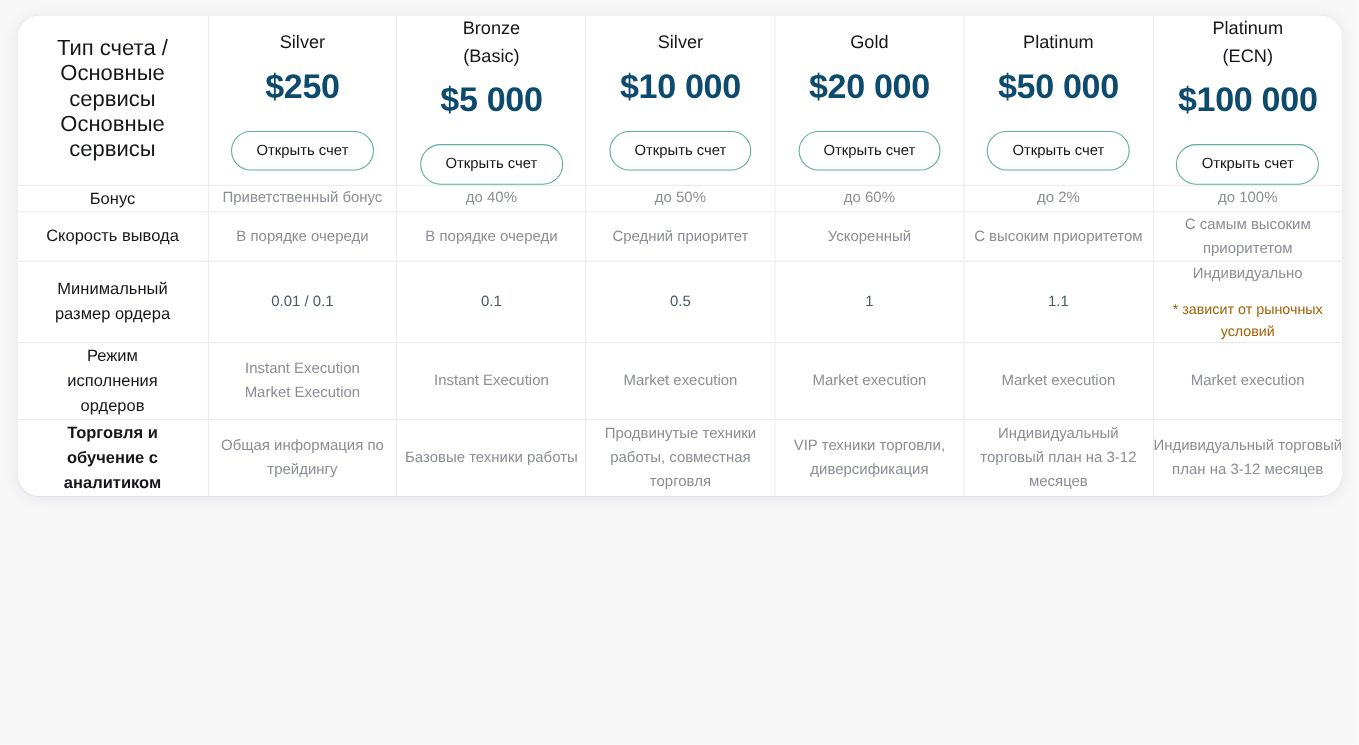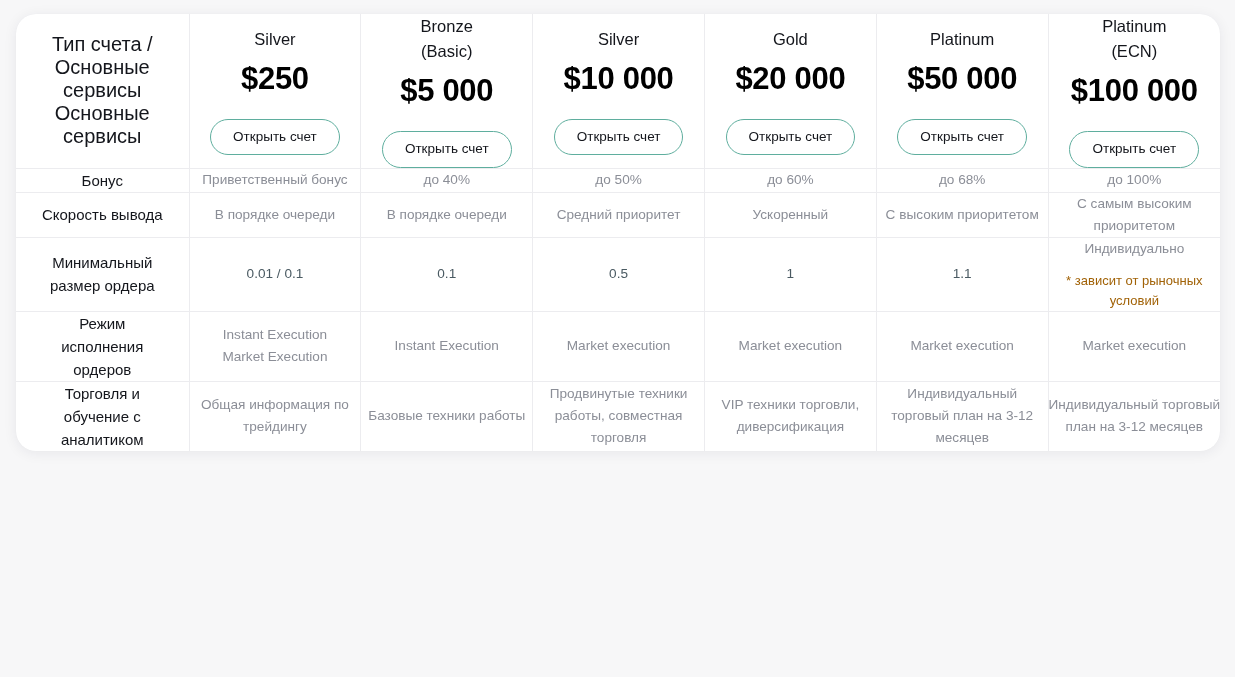--- a/index.html
+++ b/index.html
@@ -61,21 +61,21 @@
   }
   .plan-name {
     font-size: 16.5px;
     color: #14161c;
     line-height: 25px;
     font-weight: 400;
   }
   .plan-price {
     font-size: 31px;
     font-weight: 700;
-    color: #000000;
+    color: #0c4a6e;
     letter-spacing: -0.3px;
     margin-top: 9px;
     white-space: nowrap;
   }
   .open-btn {
     display: inline-block;
     margin-top: 22px;
     padding: 10px 22px 11px 22px;
     border: 1px solid #5fae9e;
     border-radius: 999px;
@@ -90,21 +90,21 @@
 
   
   .row-label {
     text-align: left;
     padding: 10px 12px 10px 26px;
     color: #14161c;
     font-size: 15px;
     line-height: 23px;
     font-weight: 400;
   }
-  .row-label.strong { font-weight: 400; margin-top: 14px; }
+  .row-label.strong { font-weight: 700; margin-top: 14px; }
   .cell {
     padding: 10px 12px;
     color: #8b8e97;
     font-size: 13.6px;
     line-height: 22px;
     font-weight: 400;
   }
   .cell.accent { color: #4a5a62; }
   .note {
     display: block;
@@ -202,21 +202,21 @@
                 <div>до 50%</div>
               </div>
             </td>
             <td class="cell">
               <div>
                 <div>до 60%</div>
               </div>
             </td>
             <td class="cell">
               <div>
-                <div>до 68%</div>
+                <div>до 2%</div>
               </div>
             </td>
             <td class="cell">
               <div>
                 <div>до 100%</div>
               </div>
             </td>
           </tr>
           <tr>
             <td class="row-label">

